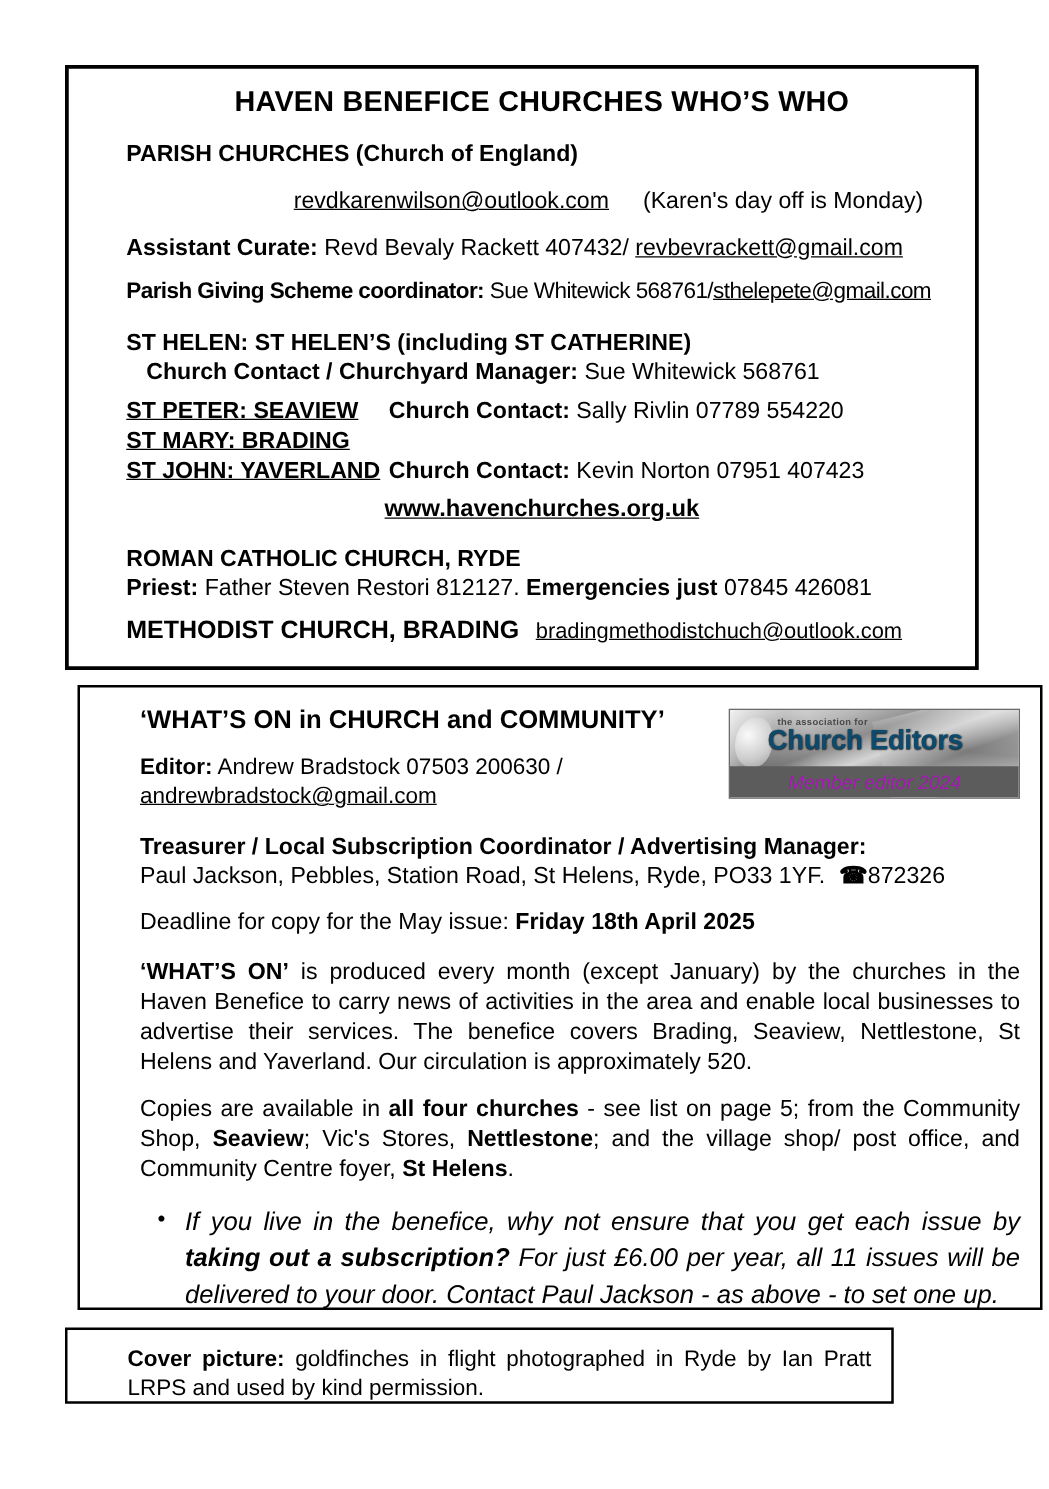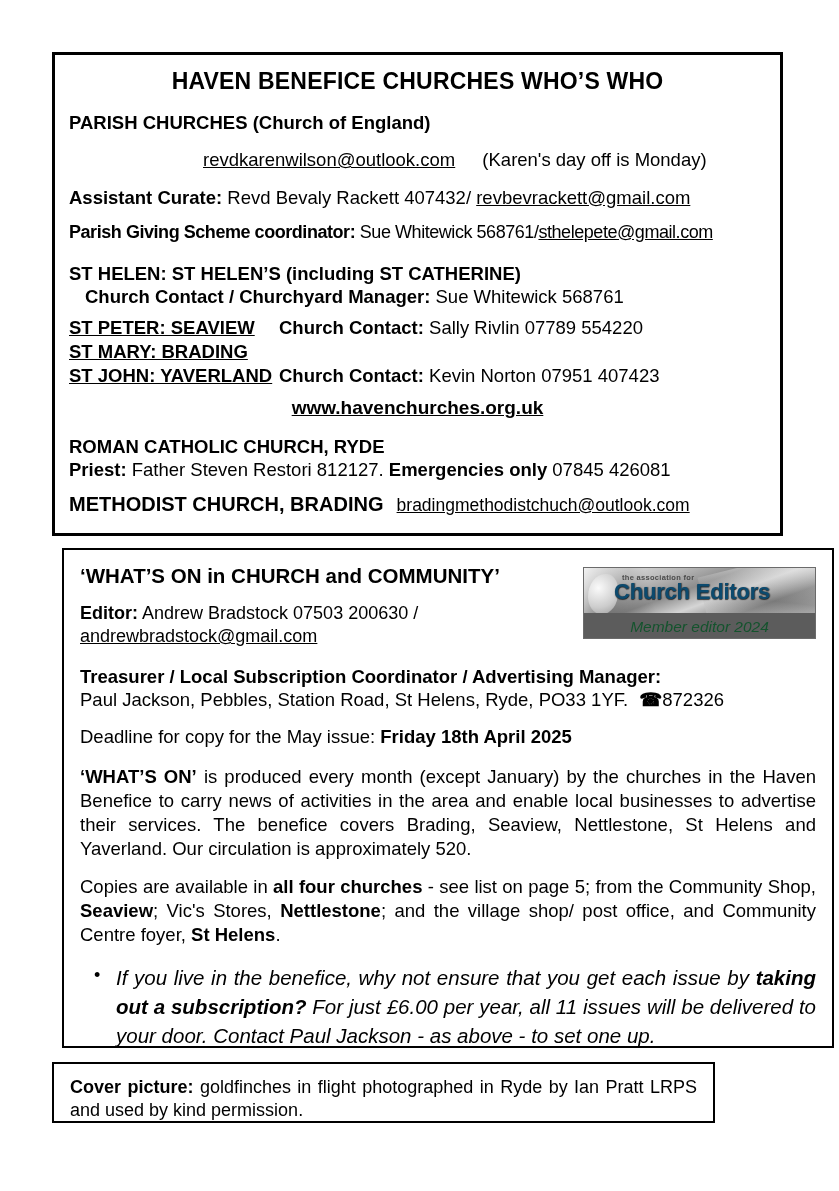--- a/index.html
+++ b/index.html
@@ -22,20 +22,21 @@
     width: 839px;
     height: 1191px;
   }
 
   
   .panel {
     position: absolute;
     box-sizing: border-box;
     border: 2px solid #000;
     background: #fff;
+    padding-left: 32px;
   }
   #panel-whoswho {
     left: 52px;
     top: 52px;
     width: 731px;
     height: 484px;
     border-width: 3px;
   }
   #panel-whatson {
     left: 52px;
@@ -175,21 +176,21 @@
     left: 0; right: 0; bottom: 0;
     height: 25px;
     background: #5c5c5c;
   }
   .logo-member {
     position: absolute;
     left: 0; right: 0; bottom: 2px;
     text-align: center;
     font-size: 15.5px;
     font-style: italic;
-    color: #14532d;
+    color: #a21caf;
     white-space: nowrap;
     z-index: 5;
   }
 
   .para {
     font-size: 18.5px;
     line-height: 1.3;
     margin: 0;
     text-align: justify;
   }
@@ -283,21 +284,21 @@
       <div class="sp10"></div>
 
       <div class="centered b u" style="font-size:19px">www.havenchurches.org.uk</div>
 
       <div class="sp16"></div>
 
       <div class="row b">ROMAN CATHOLIC CHURCH, RYDE</div>
       <div class="row">
         <span class="b">Priest:</span>
         <span>Father Steven Restori 812127.</span>
-        <span class="b">Emergencies only</span>
+        <span class="b">Emergencies just</span>
         <span>07845 426081</span>
       </div>
 
       <div class="sp10"></div>
 
       <div class="row">
         <span class="b" style="font-size:20px">METHODIST CHURCH, BRADING</span>
         <span style="display:inline-block;width:8px"></span><span class="u" style="font-size:17.5px">bradingmethodistchuch@outlook.com</span>
       </div>
 

